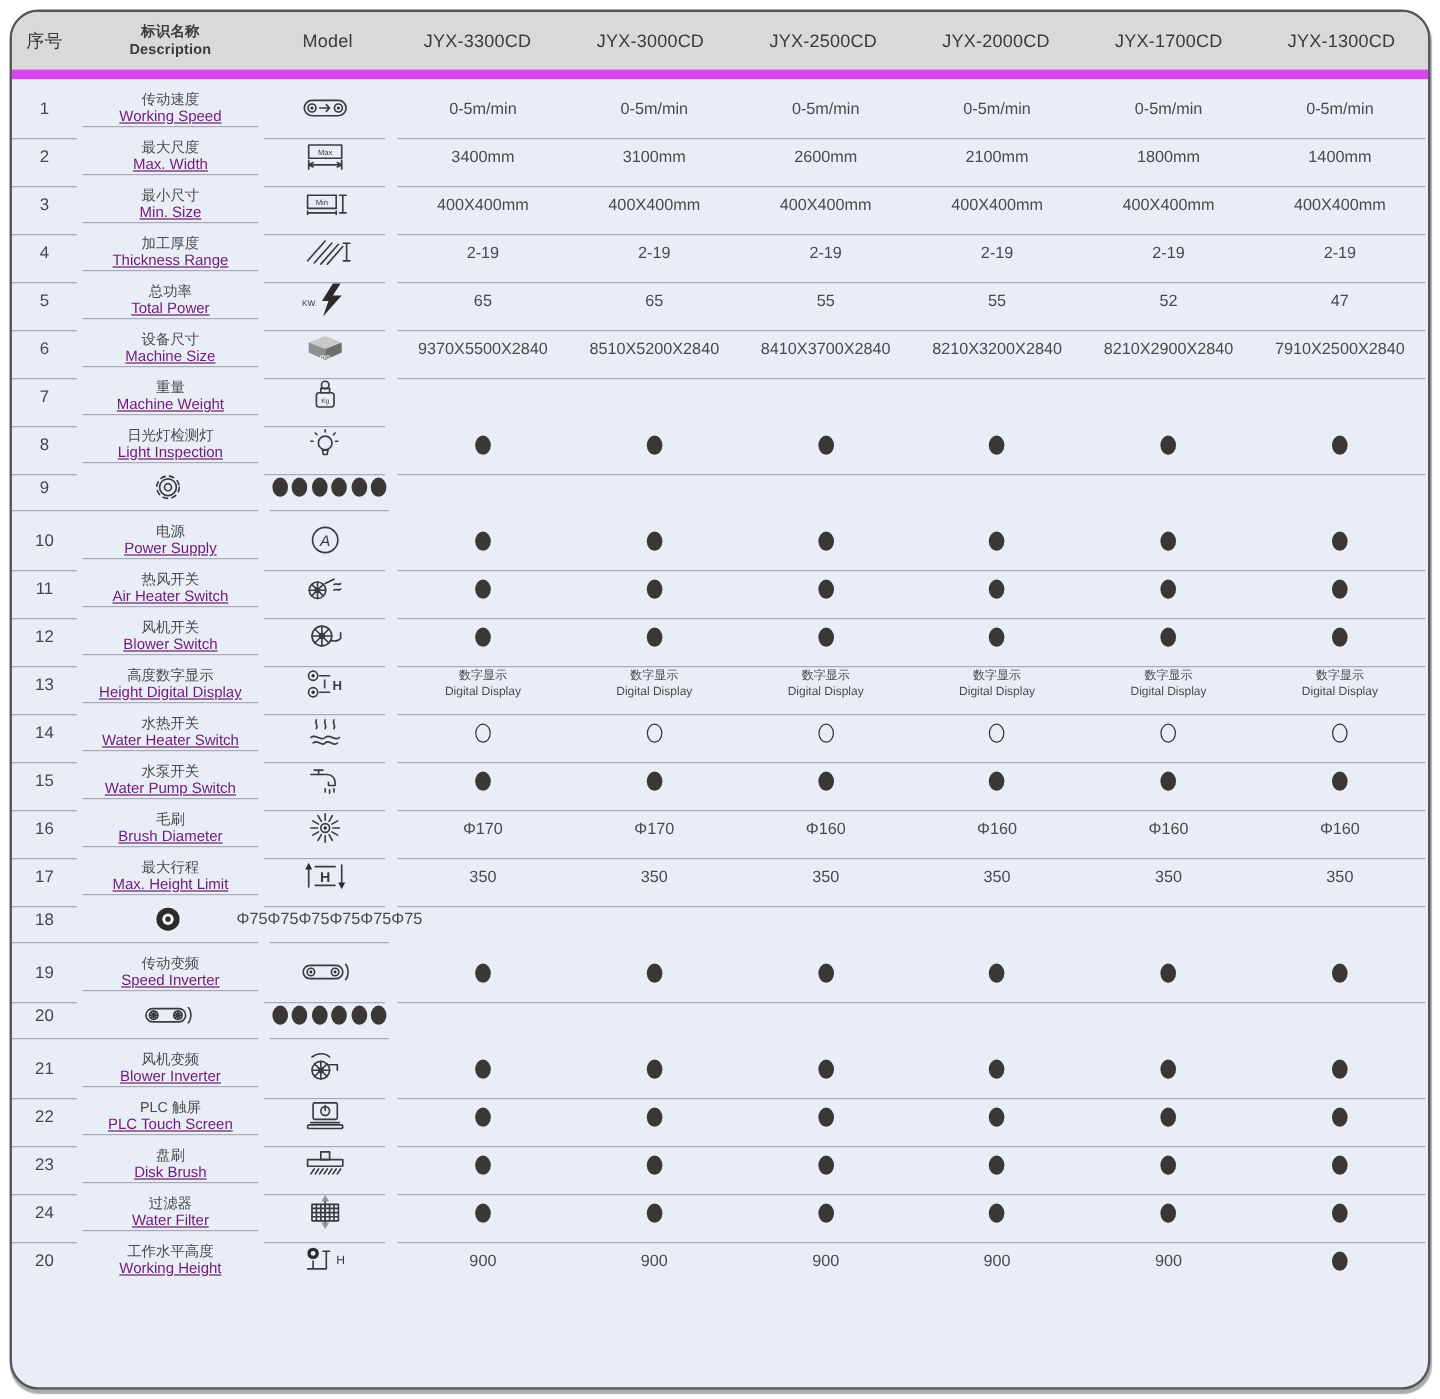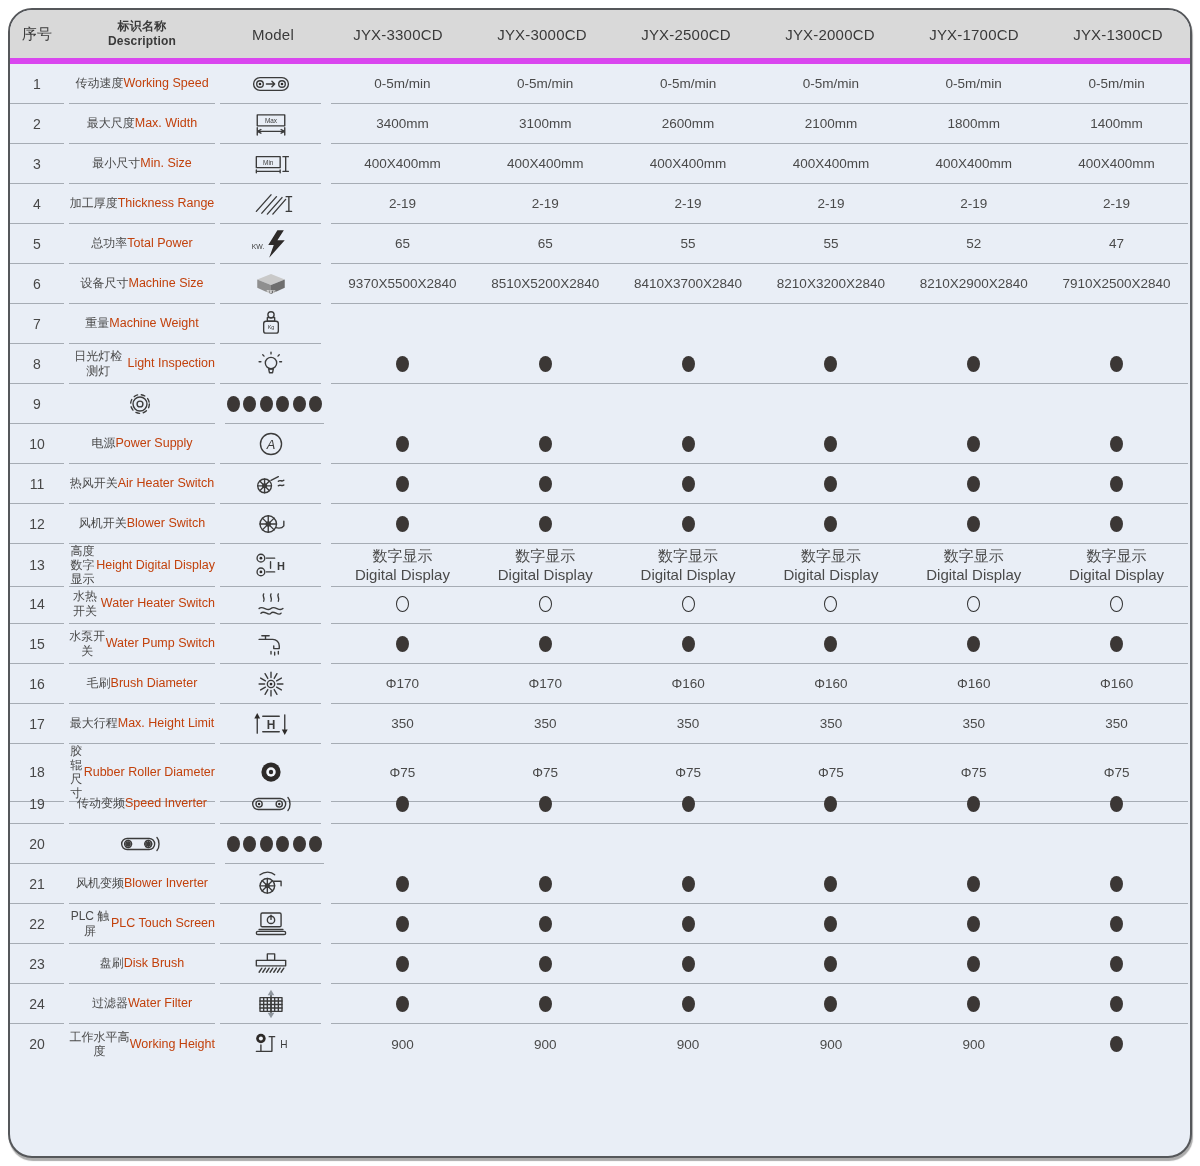--- a/index.html
+++ b/index.html
@@ -12,38 +12,38 @@
     position:absolute;left:8px;top:8px;width:1180px;height:1146px;
     background:var(--body_bg,#e9eef6);
     border:2px solid var(--border,#55575a);
     border-radius:24px;
     box-shadow:1px 3px 1px rgba(70,70,70,.45);
     overflow:hidden;
   }
   .header-row{
     display:grid;grid-template-columns:54px 156px 106px 1fr;
     height:48px;background:var(--header_bg,#d9d9d9);
-    border-bottom:6px solid #d946ef;align-items:center;
+    border-bottom:8px solid #d946ef;align-items:center;
   }
   .hcell{text-align:center;color:#3a3a3a;font-size:15px;letter-spacing:.2px;}
   .hdesc{font-size:12px;line-height:1.25;font-weight:bold;}
   .header-models{display:grid;grid-template-columns:repeat(6,1fr);height:100%;align-items:center;}
   .row{display:grid;grid-template-columns:54px 156px 106px 1fr;height:40px;}
   .g{display:flex;align-items:center;justify-content:center;border-bottom:1px solid var(--line,#a6acb4);}
   #rows .row:last-child .g{border-bottom:none;}
-  .g-desc{margin:0 5px;flex-direction:row;line-height:1.18;text-align:center;}
+  .g-desc{margin:10px 5px;flex-direction:column;line-height:1.18;text-align:center;}
   .g-model{margin-right:5px;}
   .g-data{margin-left:5px;margin-right:2px;display:grid;grid-template-columns:repeat(6,1fr);align-items:center;}
   .num{font-size:14px;color:#474747;}
   .desc-cn{font-size:12px;color:#4a4a4a;}
-  .desc-en{font-size:12.5px;color:#c2410c;white-space:nowrap;}
+  .desc-en{font-size:12.5px;color:#701a75;white-space:nowrap;text-decoration:underline;}
   .cell{text-align:center;font-size:13.5px;color:#4a4a4a;}
   .dot{display:inline-block;width:13px;height:16px;border-radius:50%;background:var(--dot,#3b3735);vertical-align:middle;}
   .ring{display:inline-block;width:13px;height:16px;border-radius:50%;border:1.6px solid #2e2e2e;background:transparent;vertical-align:middle;box-sizing:border-box;}
-  .two-line{font-size:15px;line-height:1.3;color:#4a4a4a;text-align:center;}
+  .two-line{font-size:10px;line-height:1.3;color:#4a4a4a;text-align:center;}
   .icon{display:inline-flex;align-items:center;justify-content:center;}
   .icon svg *{fill:none;stroke:#3b3b3b;stroke-width:1.5;stroke-linecap:round;stroke-linejoin:round;}
   .icon svg .f{fill:#2d2a29;stroke:none;}
   .icon svg .fw{fill:#f2f5fa;stroke:none;}
   .icon svg .t{fill:#3b3b3b;stroke:none;font-family:"Liberation Sans",sans-serif;}
   .icon svg .tw{fill:#ffffff;stroke:none;font-family:"Liberation Sans",sans-serif;}
   .icon svg .g1{fill:#c9c9c9;stroke:none;}
   .icon svg .g2{fill:#8f8f8f;stroke:none;}
   .icon svg .g3{fill:#6e6e6e;stroke:none;}
   .icon svg .ga{fill:#8f969e;stroke:none;}
@@ -506,24 +506,20 @@
           <div class="cell">350</div>
           <div class="cell">350</div>
           <div class="cell">350</div>
           <div class="cell">350</div>
           <div class="cell">350</div>
         </div>
   </div>
 
   <div class="row">
     <div class="g g-num num">18</div>
-    <div class="g g-desc">
-      <div class="desc-cn">胶辊尺寸</div>
-      <div class="desc-en">Rubber Roller Diameter</div>
-    </div>
     <div class="g g-model">
       <span class="icon">
             <svg width="44" height="30" viewBox="0 0 48 32">
               <circle class="f" cx="24" cy="16" r="10.5"></circle>
               <circle class="fw" cx="24" cy="16" r="5.2"></circle>
               <circle class="f" cx="24" cy="16" r="2.4"></circle>
             </svg>
           </span>
     </div>
     <div class="g g-data">

